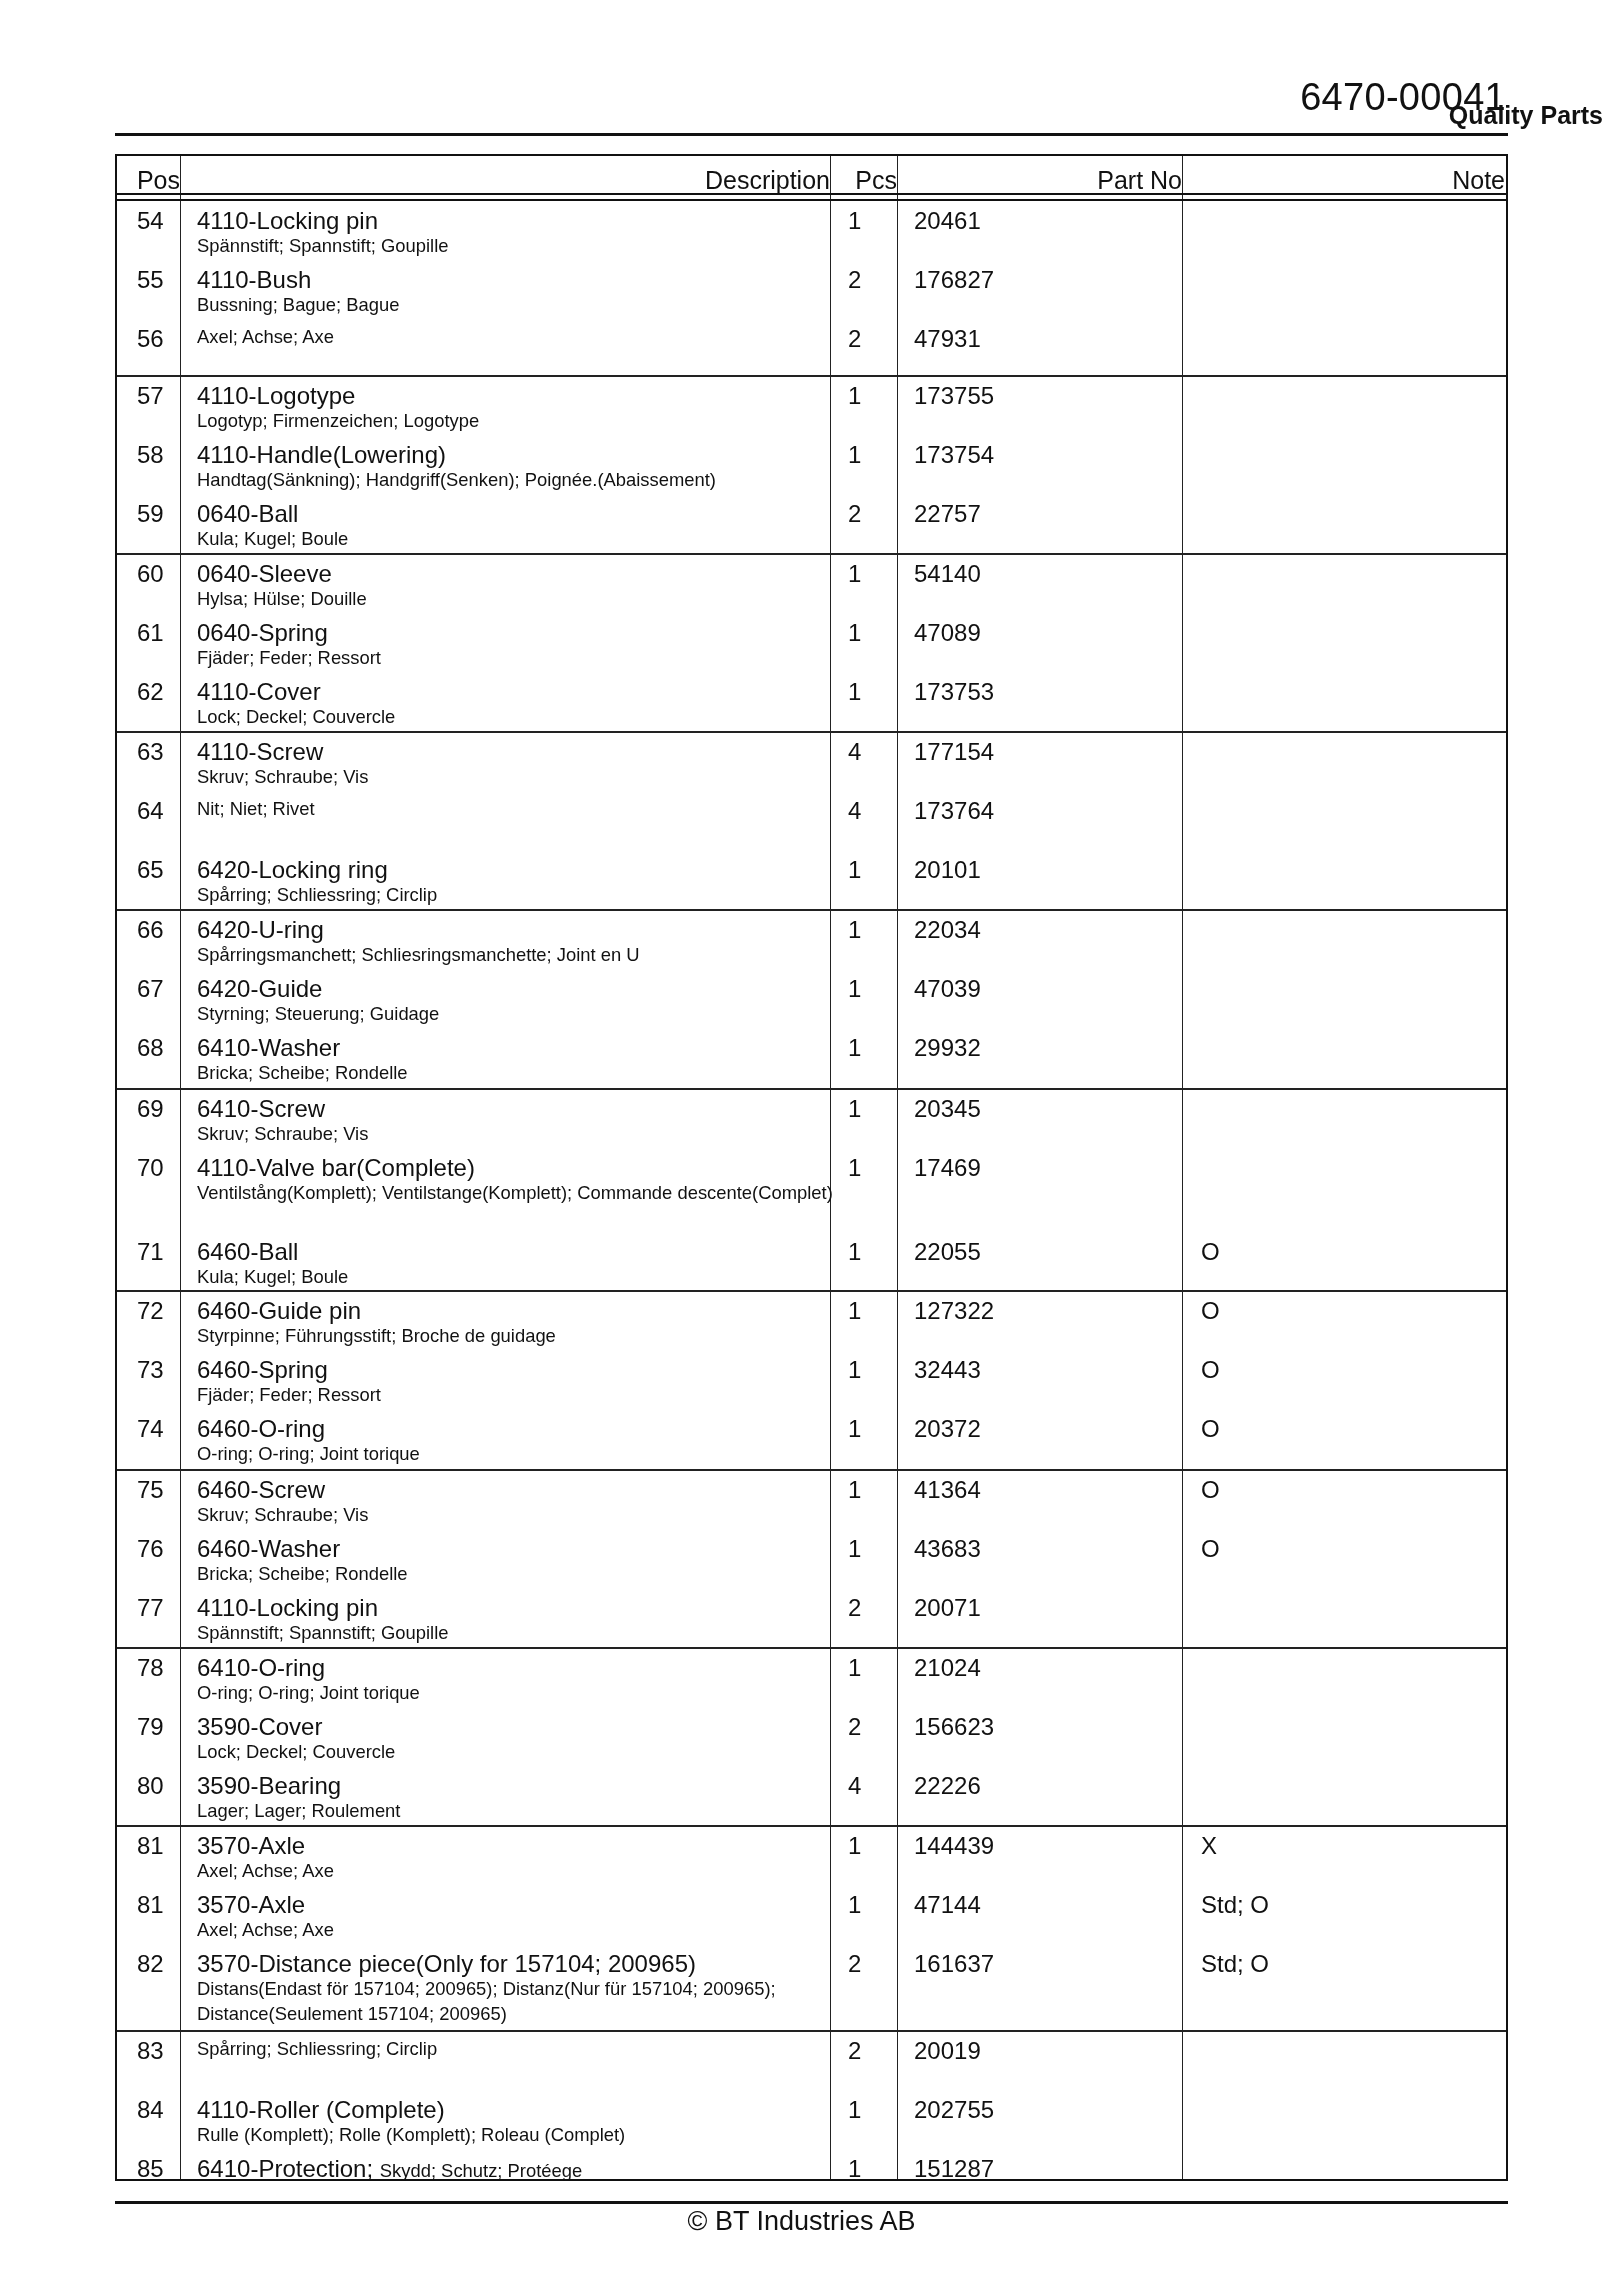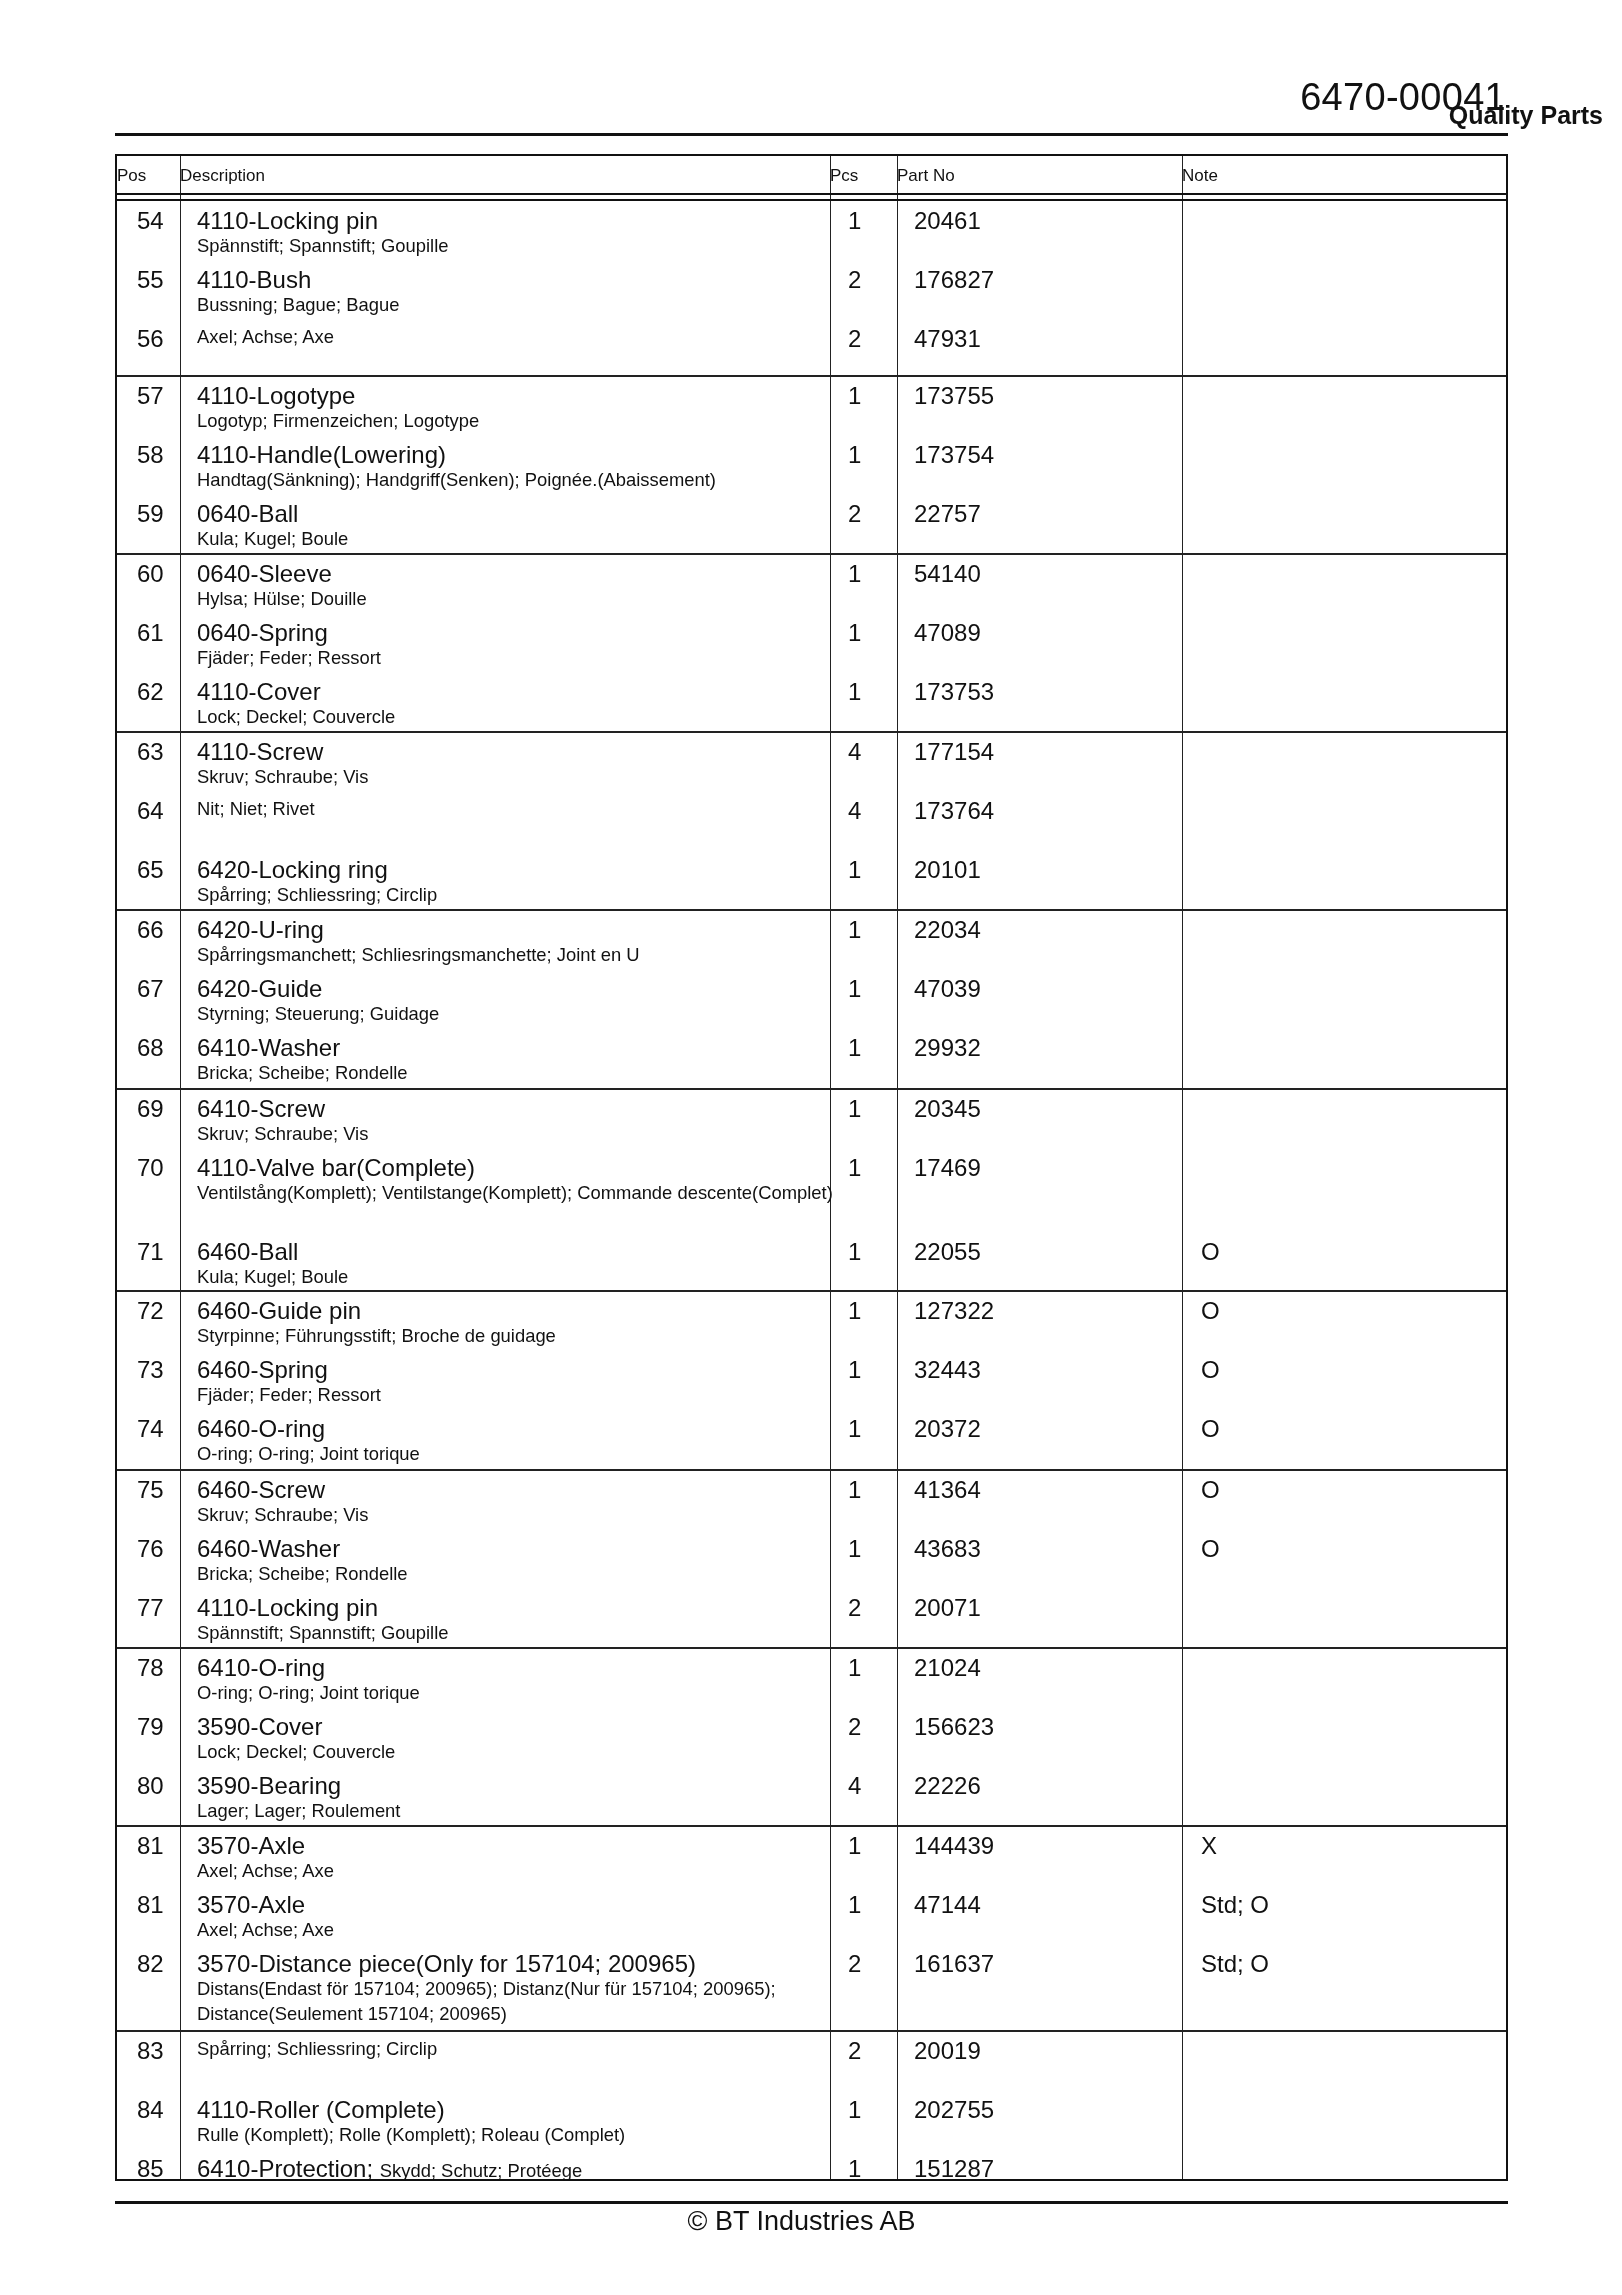--- a/index.html
+++ b/index.html
@@ -6,21 +6,21 @@
   body { width:1622px; height:2295px; position:relative; font-family:"Liberation Sans", sans-serif; color:#111; overflow:hidden; }
   .doc-number { position:absolute; right:116px; top:76px; font-size:38px; letter-spacing:0.3px; }
   .page-title { position:absolute; left:0; width:1603px; top:101px; text-align:right; font-size:25px; font-weight:bold; }
   .rule-top { position:absolute; left:115px; width:1393px; top:133px; height:2.7px; background:#111; }
   .rule-bottom { position:absolute; left:115px; width:1393px; top:2201px; height:2.7px; background:#111; }
   .footer { position:absolute; left:0; width:1603px; top:2206px; text-align:center; font-size:27px; }
 
   .table { position:absolute; left:115px; top:154px; width:1393px; height:2027px; border:2.7px solid #111; box-sizing:border-box; }
   .col-line { position:absolute; top:0; bottom:0; width:1.4px; background:#222; }
   .hdr { position:absolute; top:0; left:0; right:0; height:38px; }
-  .hdr div { position:absolute; top:9.5px; font-size:17px; text-align:left; }
+  .hdr div { position:absolute; top:9.5px; font-size:25px; text-align:right; }
   .hdr-line1 { position:absolute; left:0; right:0; top:37px; height:2px; background:#111; }
   .hdr-line2 { position:absolute; left:0; right:0; top:43px; height:2px; background:#111; }
 
   .group { position:absolute; left:0; right:0; }
   .group-sep { position:absolute; left:0; right:0; height:2px; background:#222; }
   .row { position:absolute; left:0; right:0; }
   .pos, .pcs, .partno, .note { position:absolute; top:0; font-size:24px; }
   .pos { left:20px; }
   .pcs { left:731px; }
   .partno { left:797px; }

